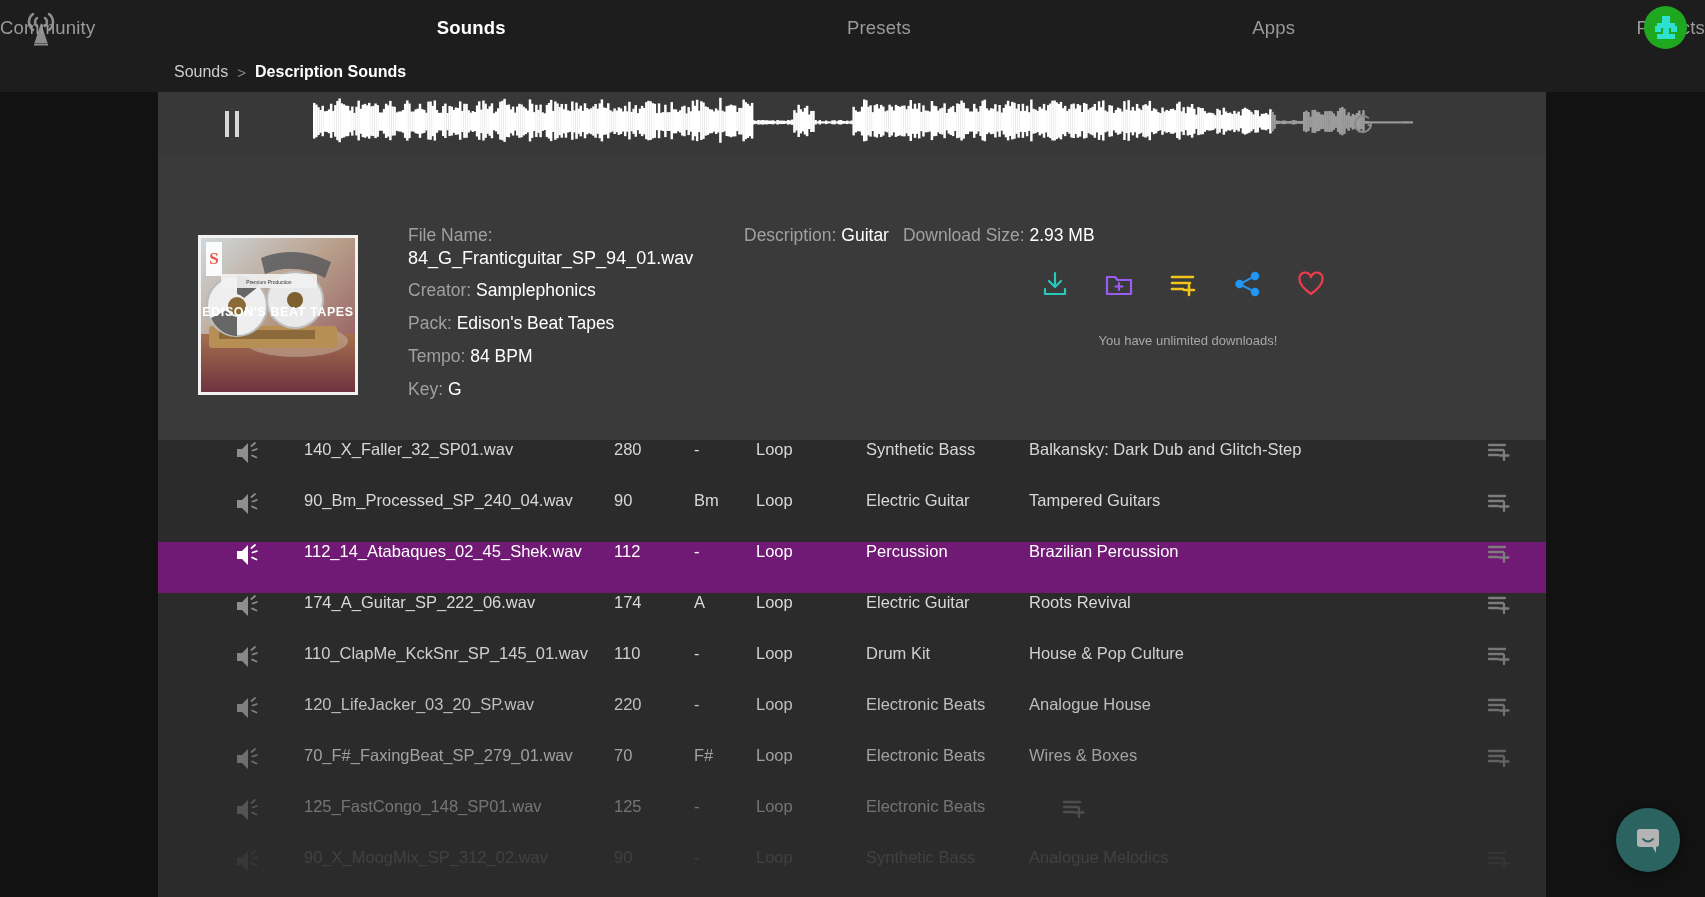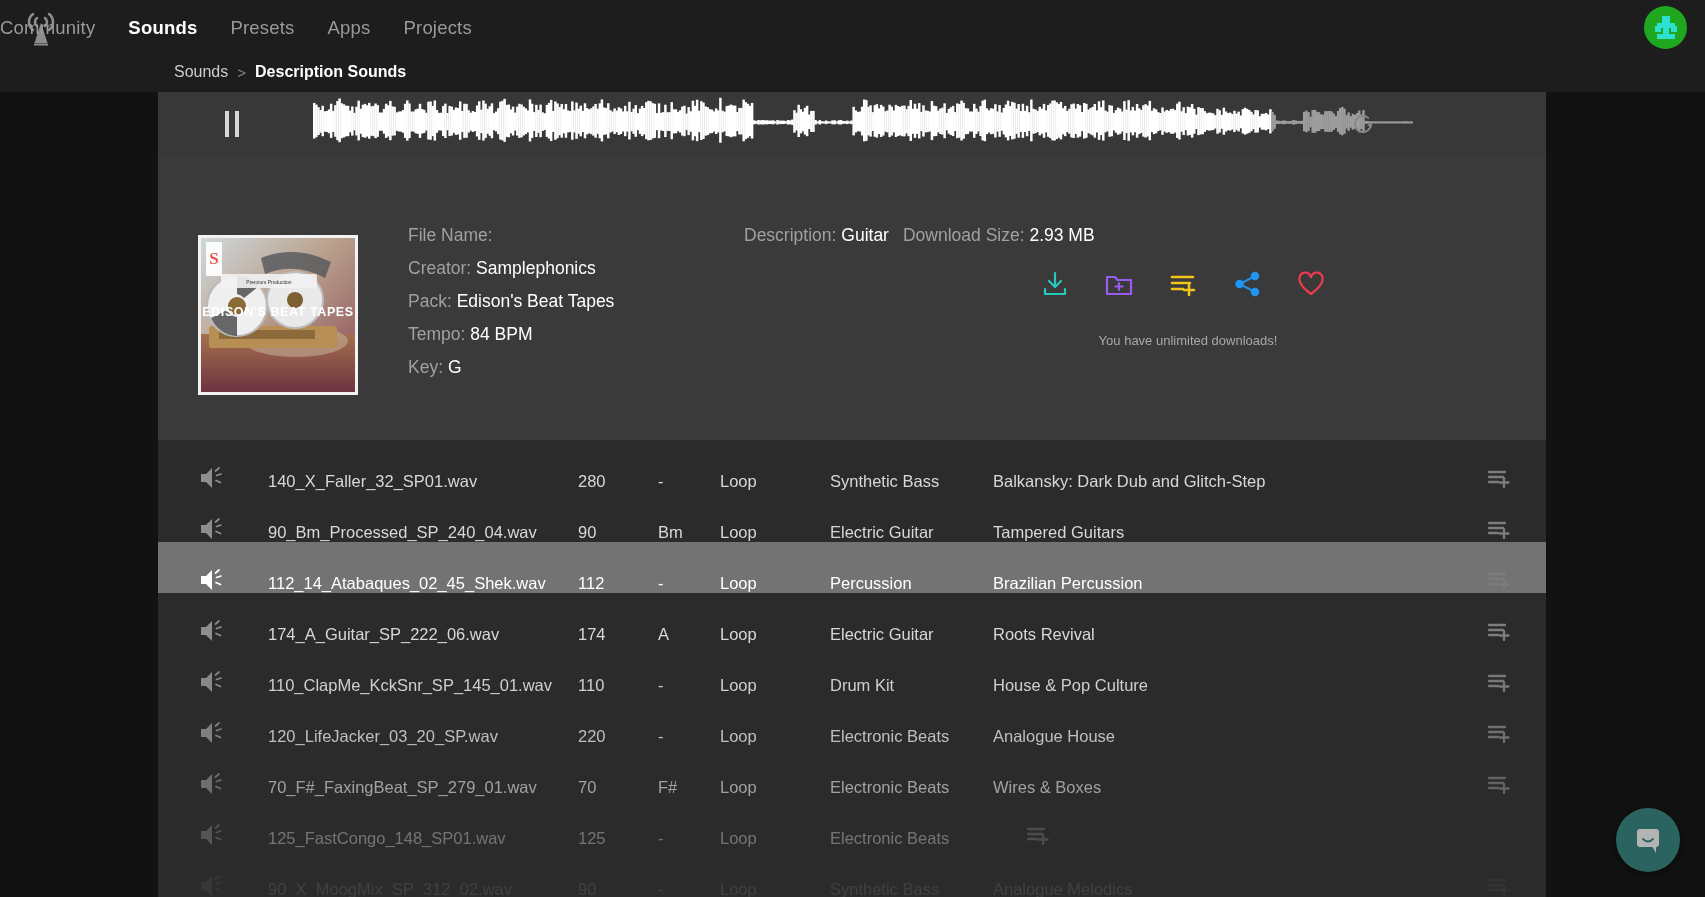--- a/index.html
+++ b/index.html
@@ -18,21 +18,21 @@
     display: flex; align-items: center;
   }
   .logo-wrap {
     position: absolute; left: 18px; top: 4px;
     width: 46px; height: 46px;
     display: flex; align-items: center; justify-content: center;
   }
   .nav-links {
     position: absolute; left: 0; top: 0;
     width: 1705px; height: 55px;
-    display: flex; align-items: center; justify-content: flex-start;
+    display: flex; align-items: center; justify-content: space-between;
     gap: 33px;
   }
   .nav-link {
     font-size: 18.5px;
     color: #9a9a9a;
     letter-spacing: .2px;
     cursor: pointer;
     white-space: nowrap;
   }
   .nav-link.active { color: #ffffff; font-weight: bold; }
@@ -142,24 +142,25 @@
   
   .list {
     position: absolute; left: 158px; top: 385px;
     width: 1388px; height: 457px;
     background: #2b2b2b;
     overflow: hidden;
   }
   .row {
     position: relative;
     height: 51px;
-    display: flex; align-items: flex-end;
+    display: flex; align-items: flex-start;
     cursor: pointer;
-  }
-  .row.selected { background: #737373; }
+    padding-left: 36px;
+  }
+  .row.selected { background: #701a75; }
   .c-icon  { width: 110px; display: flex; justify-content: center; align-items: center; }
   .c-name  { width: 310px; font-size: 16.5px; }
   .c-bpm   { width: 80px; font-size: 16.5px; }
   .c-key   { width: 62px; font-size: 16.5px; }
   .c-type  { width: 62px; font-size: 16.5px; }
   .c-genre { width: 163px; font-size: 16.5px; margin-left: 48px; }
   .c-pack  { flex: 1; font-size: 16.5px; }
   .c-add   { width: 92px; display: flex; justify-content: center; align-items: center; }
   .row-text { color: #d8d8d8; white-space: nowrap; }
   .row.selected .row-text { color: #ffffff; }
@@ -796,20 +797,21 @@
         <text x="68" y="46" font-family="Liberation Sans, sans-serif" font-size="5" fill="#333" text-anchor="middle">Premium Production</text>
         <rect x="5" y="4" width="16" height="34" fill="#ffffff" opacity=".92"></rect>
         <text x="13" y="26" font-family="Liberation Serif, serif" font-size="17" fill="#e8544b" text-anchor="middle" font-weight="bold">S</text>
         <text x="77" y="78" font-family="Liberation Sans, sans-serif" font-size="12.5" font-weight="bold" fill="#ffffff" text-anchor="middle" letter-spacing="0.6">EDISON'S BEAT TAPES</text>
       </svg>
     </div>
 
     <div class="meta-col">
       <div class="meta-row">
         <div class="meta-label">File Name:</div>
+        <div class="meta-filename">84_G_Franticguitar_SP_94_01.wav</div>
       </div>
       <div class="meta-row">
         <span class="meta-label">Creator:</span>
         <span class="meta-value">Samplephonics</span>
       </div>
       <div class="meta-row">
         <span class="meta-label">Pack:</span>
         <span class="meta-value">Edison's Beat Tapes</span>
       </div>
       <div class="meta-row">

